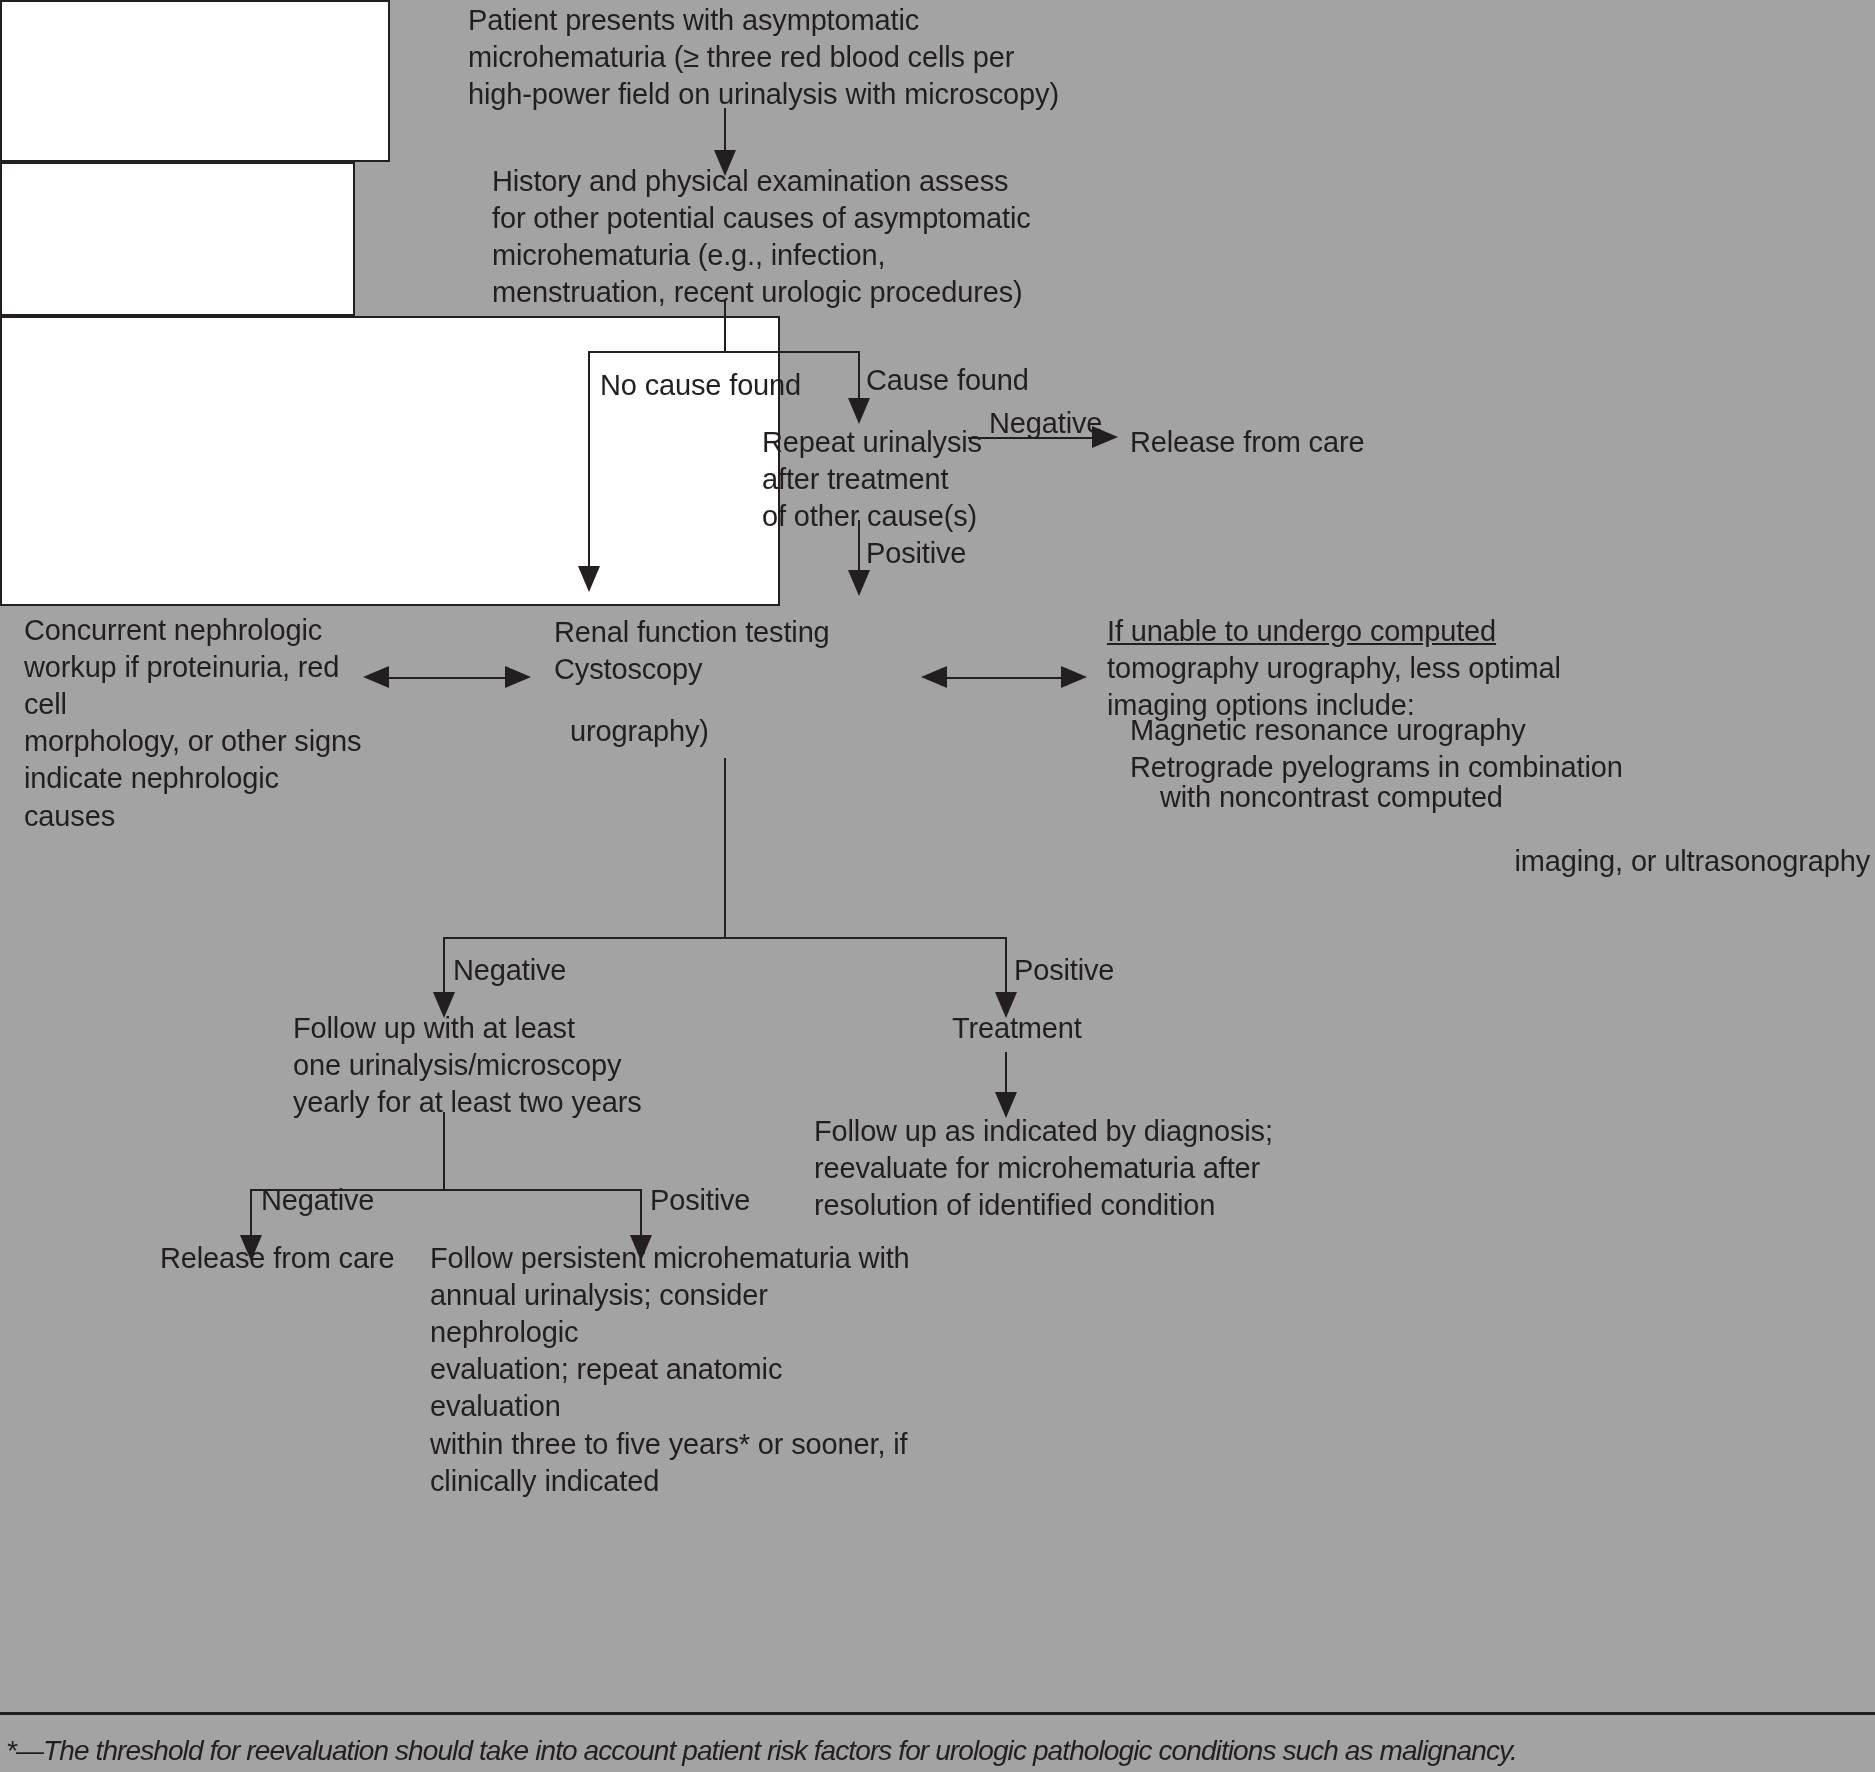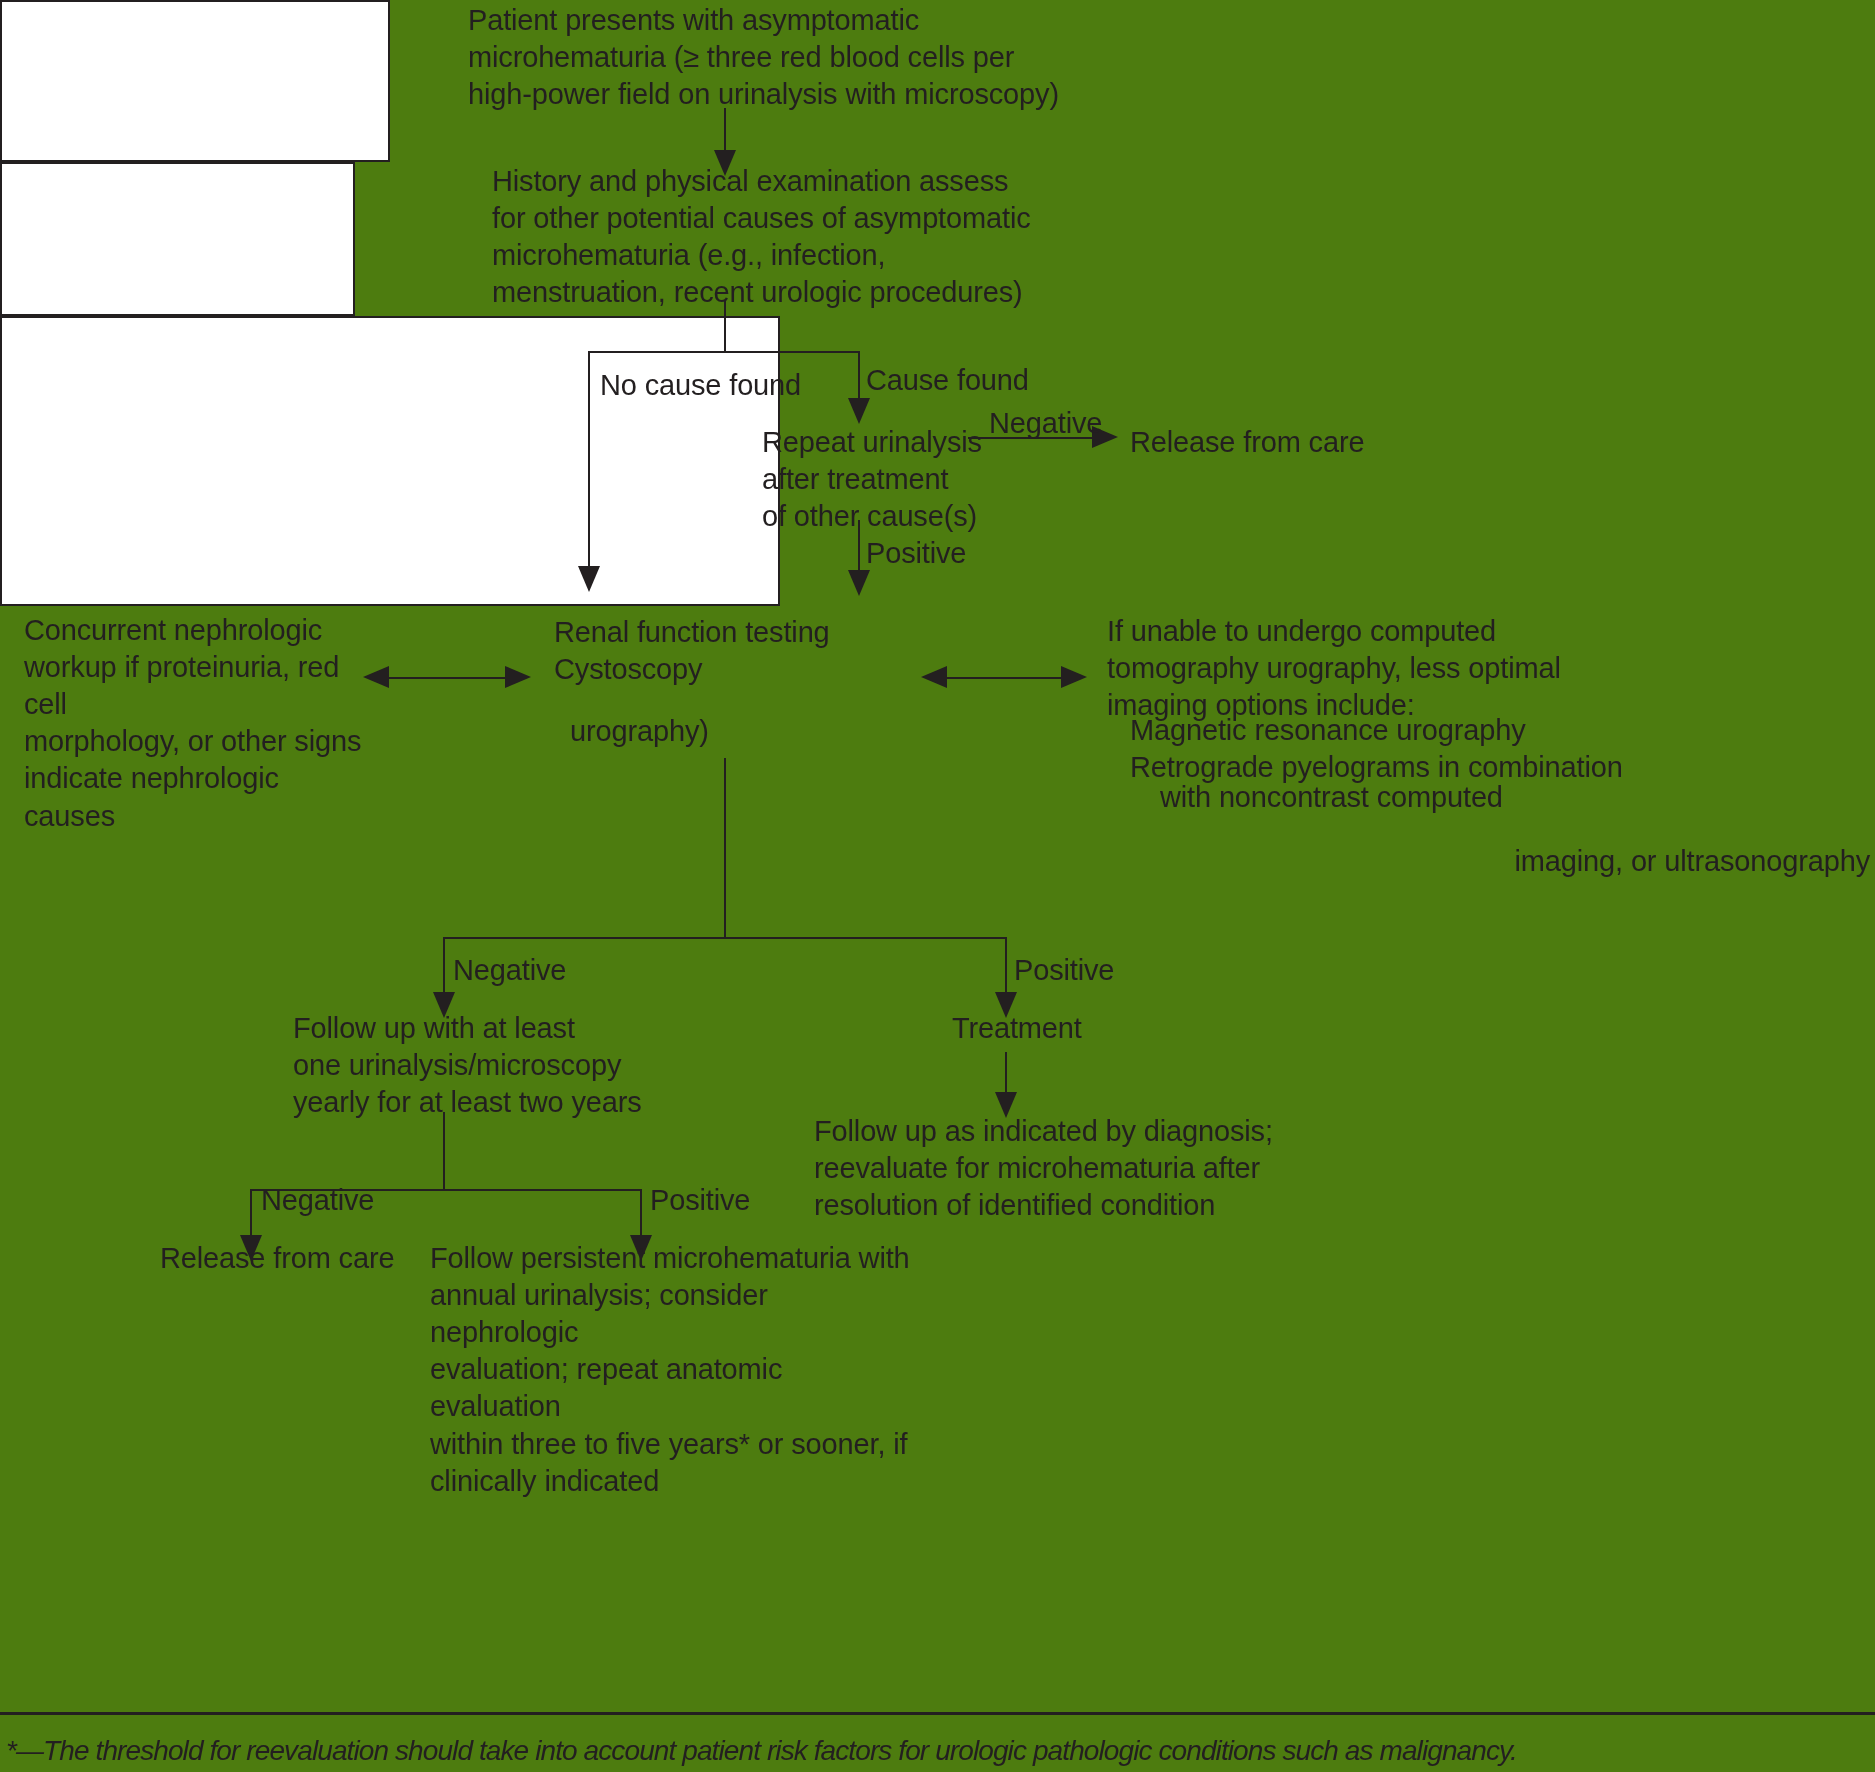--- a/index.html
+++ b/index.html
@@ -8,21 +8,21 @@
     background: #ffffff;
   }
   body {
     font-family: "Liberation Sans", sans-serif;
     color: #231f20;
   }
   #canvas {
     position: relative;
     width: 1875px;
     height: 1772px;
-    background: #4d7c0f;
+    background: #a3a3a3;
     overflow: hidden;
   }
   .node {
     position: absolute;
     font-size: 29px;
     line-height: 1.28;
     color: #231f20;
     white-space: pre-wrap;
     letter-spacing: -0.15px;
   }
@@ -138,21 +138,21 @@
   <div class="node" style="left:24px; top:612px; width:340px;">Concurrent nephrologic
 workup if proteinuria, red cell
 morphology, or other signs
 indicate nephrologic causes</div>
 
   <div class="hline" style="left:385px; top:677px; width:125px;"></div>
   <div class="arrowhead-left" style="left:363px; top:666px;"></div>
   <div class="arrowhead-right" style="left:505px; top:666px;"></div>
 
   <div class="boxed" style="left:1087px; top:596px; width:780px; height:290px;"></div>
-  <div class="node" style="left:1107px; top:613px; width:760px;">If unable to undergo computed</div>
+  <div class="node" style="left:1107px; top:613px; width:760px;text-decoration:underline;">If unable to undergo computed</div>
   <div class="node" style="left:1107px; top:650px; width:760px;">tomography urography, less optimal</div>
   <div class="node" style="left:1107px; top:687px; width:760px;">imaging options include:</div>
   <div class="node" style="left:1130px; top:712px; width:740px;">Magnetic resonance urography</div>
   <div class="node" style="left:1130px; top:749px; width:740px;">Retrograde pyelograms in combination</div>
   <div class="node" style="left:1160px; top:779px; width:710px;">with noncontrast computed</div>
   <div class="node" style="left:1160px; top:843px; width:710px;text-align:right;">imaging, or ultrasonography</div>
 
   <div class="hline" style="left:945px; top:677px; width:120px;"></div>
   <div class="arrowhead-left" style="left:921px; top:666px;"></div>
   <div class="arrowhead-right" style="left:1061px; top:666px;"></div>

